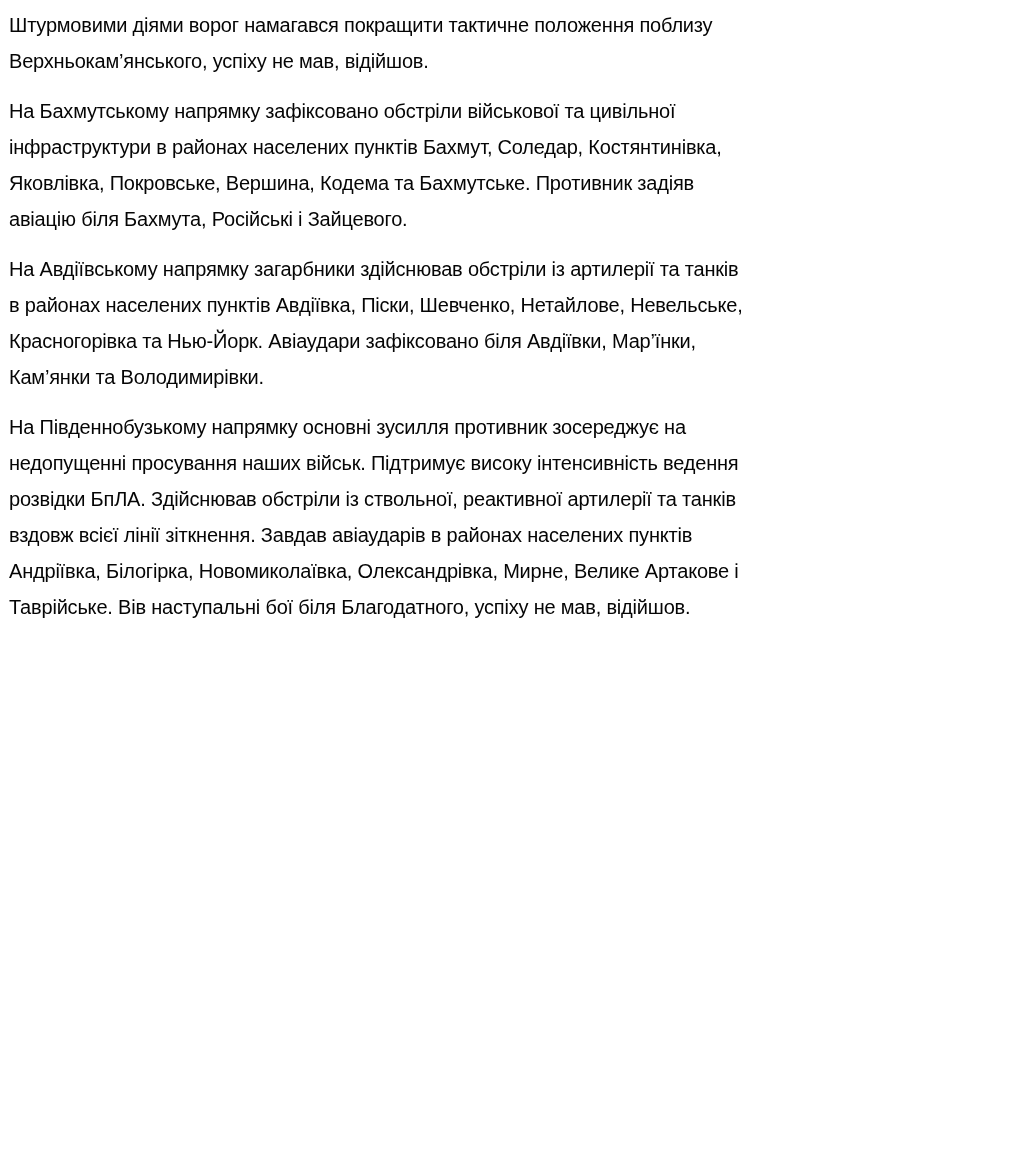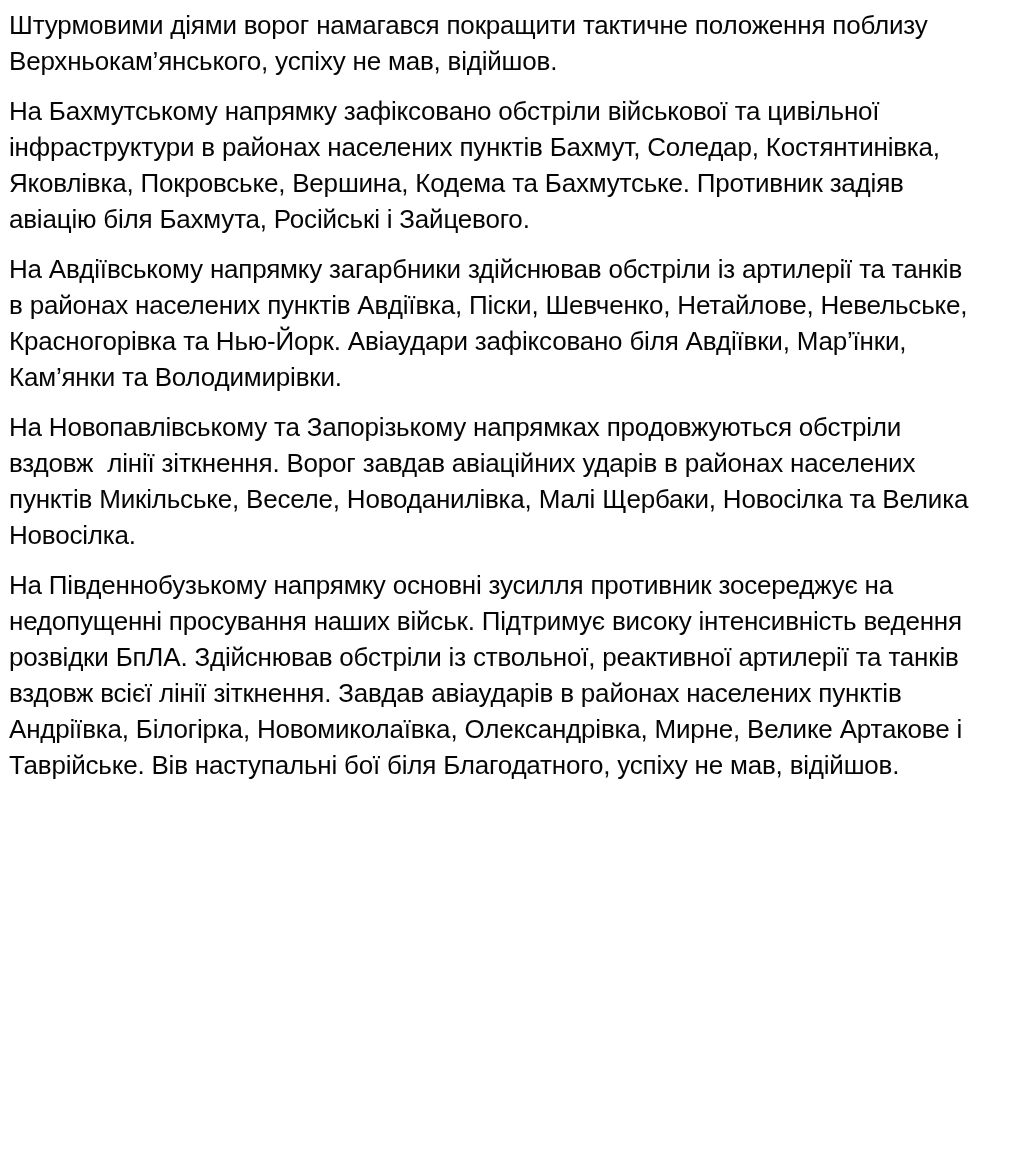--- a/index.html
+++ b/index.html
@@ -9,43 +9,39 @@
   }
   main[data-name="post-text"] {
     width: 1021px;
     box-sizing: border-box;
     padding: 7px 6px 0 9px;
     font-family: "Liberation Sans", sans-serif;
     color: #050505;
   }
   main[data-name="post-text"] p {
     margin: 0 0 14px 0;
-    font-size: 26px;
+    font-size: 20px;
     line-height: 36px;
     letter-spacing: -0.2px;
     white-space: pre-wrap; 
   }
 </style>
 </head>
 <body>
 
 <main data-name="post-text">
     <p data-name="paragraph-1">Штурмовими діями ворог намагався покращити тактичне положення поблизу
 Верхньокам’янського, успіху не мав, відійшов.</p>
     <p data-name="paragraph-2">На Бахмутському напрямку зафіксовано обстріли військової та цивільної
 інфраструктури в районах населених пунктів Бахмут, Соледар, Костянтинівка,
 Яковлівка, Покровське, Вершина, Кодема та Бахмутське. Противник задіяв
 авіацію біля Бахмута, Російські і Зайцевого.</p>
     <p data-name="paragraph-5">На Авдіївському напрямку загарбники здійснював обстріли із артилерії та танків
 в районах населених пунктів Авдіївка, Піски, Шевченко, Нетайлове, Невельське,
 Красногорівка та Нью-Йорк. Авіаудари зафіксовано біля Авдіївки, Мар’їнки,
 Кам’янки та Володимирівки.</p>
-    <p data-name="paragraph-7">На Новопавлівському та Запорізькому напрямках продовжуються обстріли
-вздовж  лінії зіткнення. Ворог завдав авіаційних ударів в районах населених
-пунктів Микільське, Веселе, Новоданилівка, Малі Щербаки, Новосілка та Велика
-Новосілка.</p>
     <p data-name="paragraph-8">На Південнобузькому напрямку основні зусилля противник зосереджує на
 недопущенні просування наших військ. Підтримує високу інтенсивність ведення
 розвідки БпЛА. Здійснював обстріли із ствольної, реактивної артилерії та танків
 вздовж всієї лінії зіткнення. Завдав авіаударів в районах населених пунктів
 Андріївка, Білогірка, Новомиколаївка, Олександрівка, Мирне, Велике Артакове і
 Таврійське. Вів наступальні бої біля Благодатного, успіху не мав, відійшов.</p>
   </main>
 
 </body></html>

